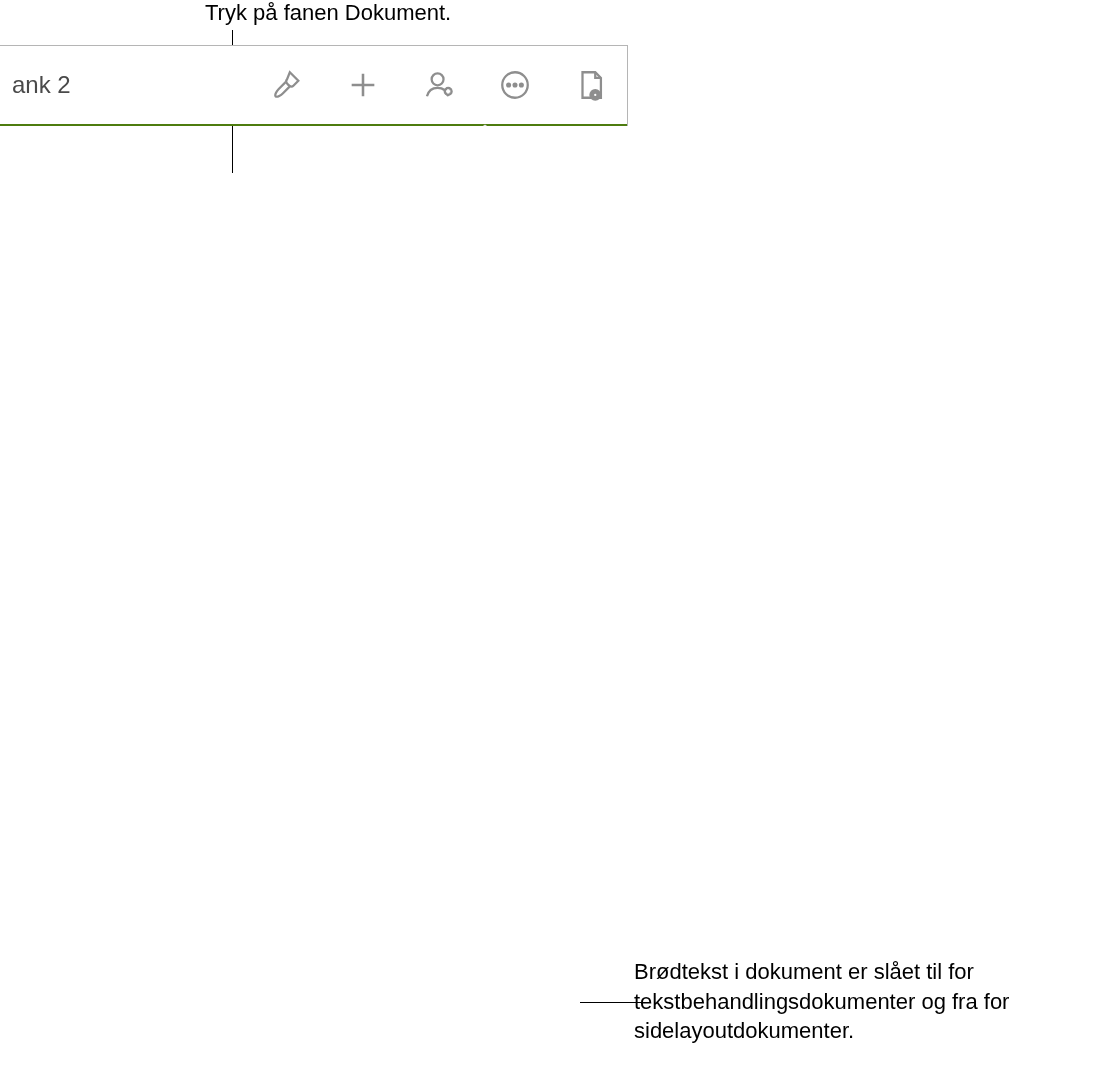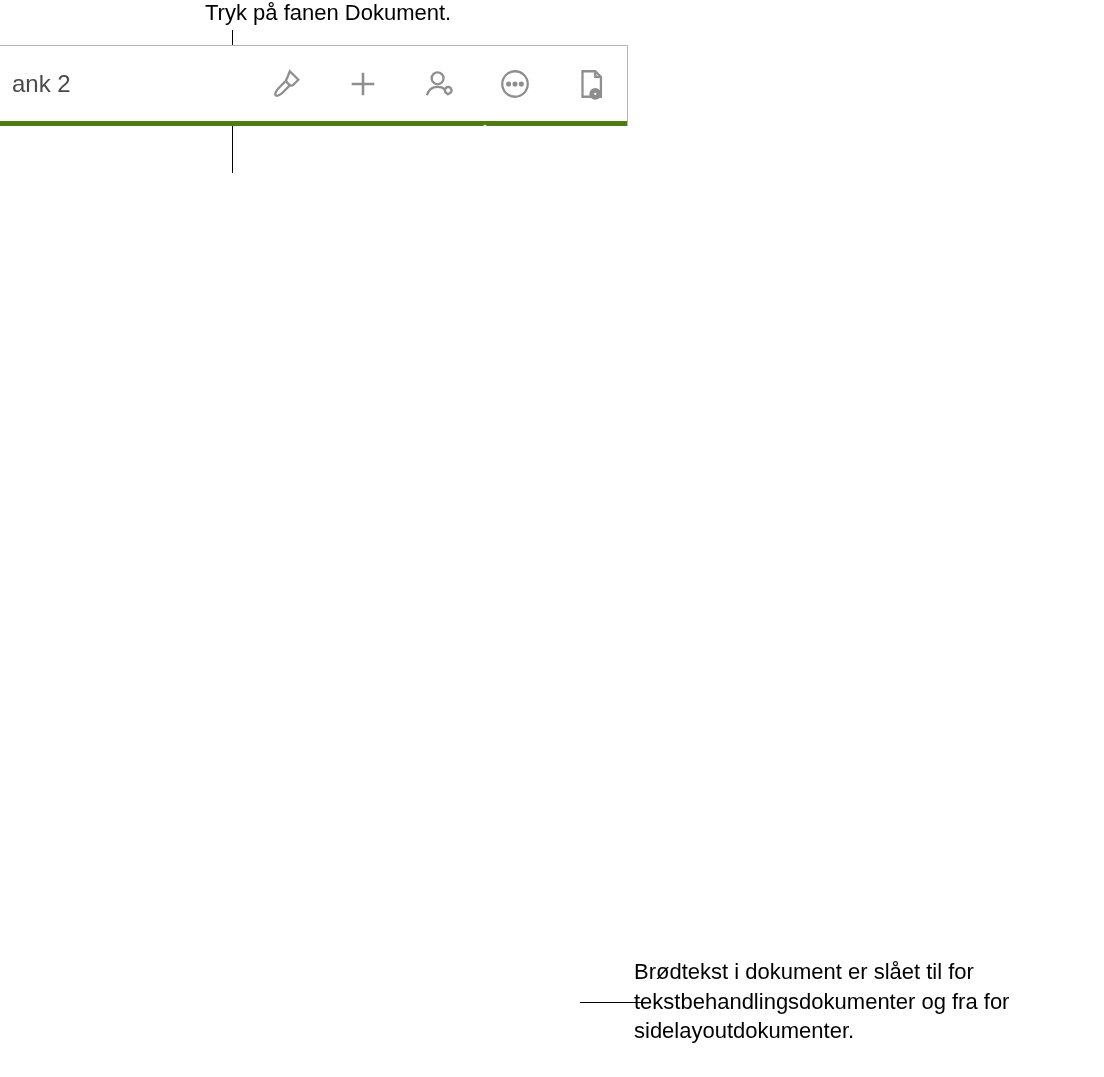--- a/index.html
+++ b/index.html
@@ -35,21 +35,21 @@
     border-bottom: none;
     background: #fff;
     overflow: hidden;
   }
 
   
   .toolbar {
     height: 80px;
     display: flex;
     align-items: center;
-    border-bottom: 5px solid #4d7c0f;
+    border-bottom: 2px solid #4d7c0f;
     padding: 0 18px;
     gap: 0;
     justify-content: flex-start;
     background: #fff;
   }
   .toolbar .title {
     font-size: 24px;
     color: #4a4a4a;
     font-weight: 400;
     flex: 0 0 auto;

